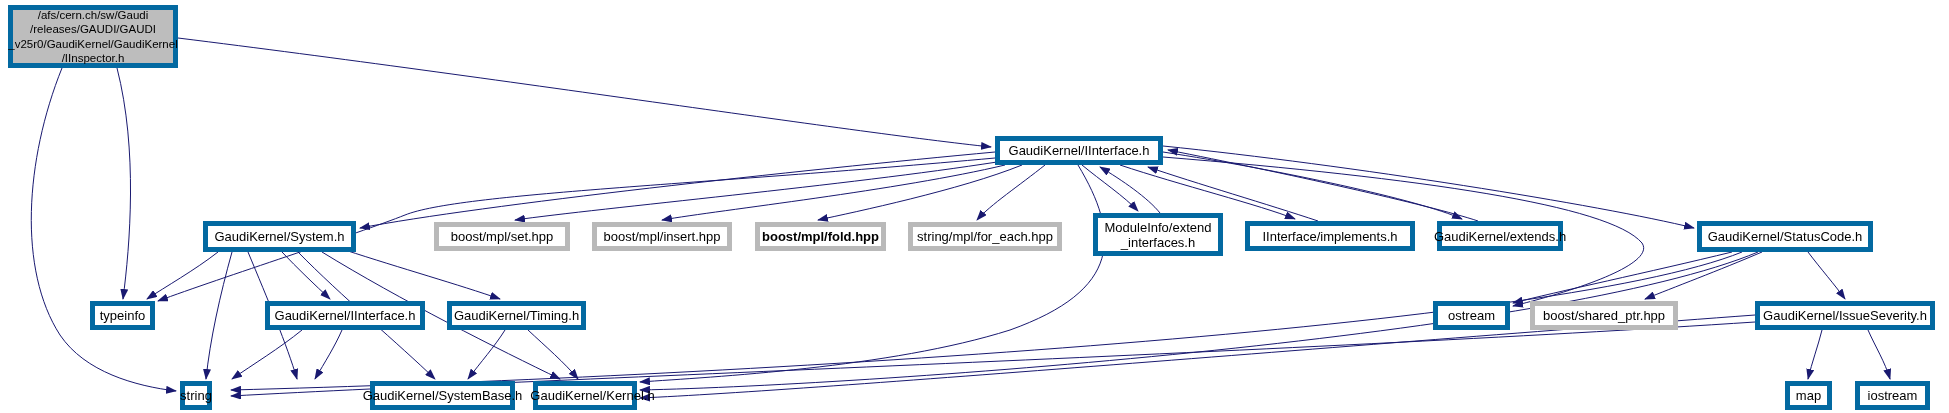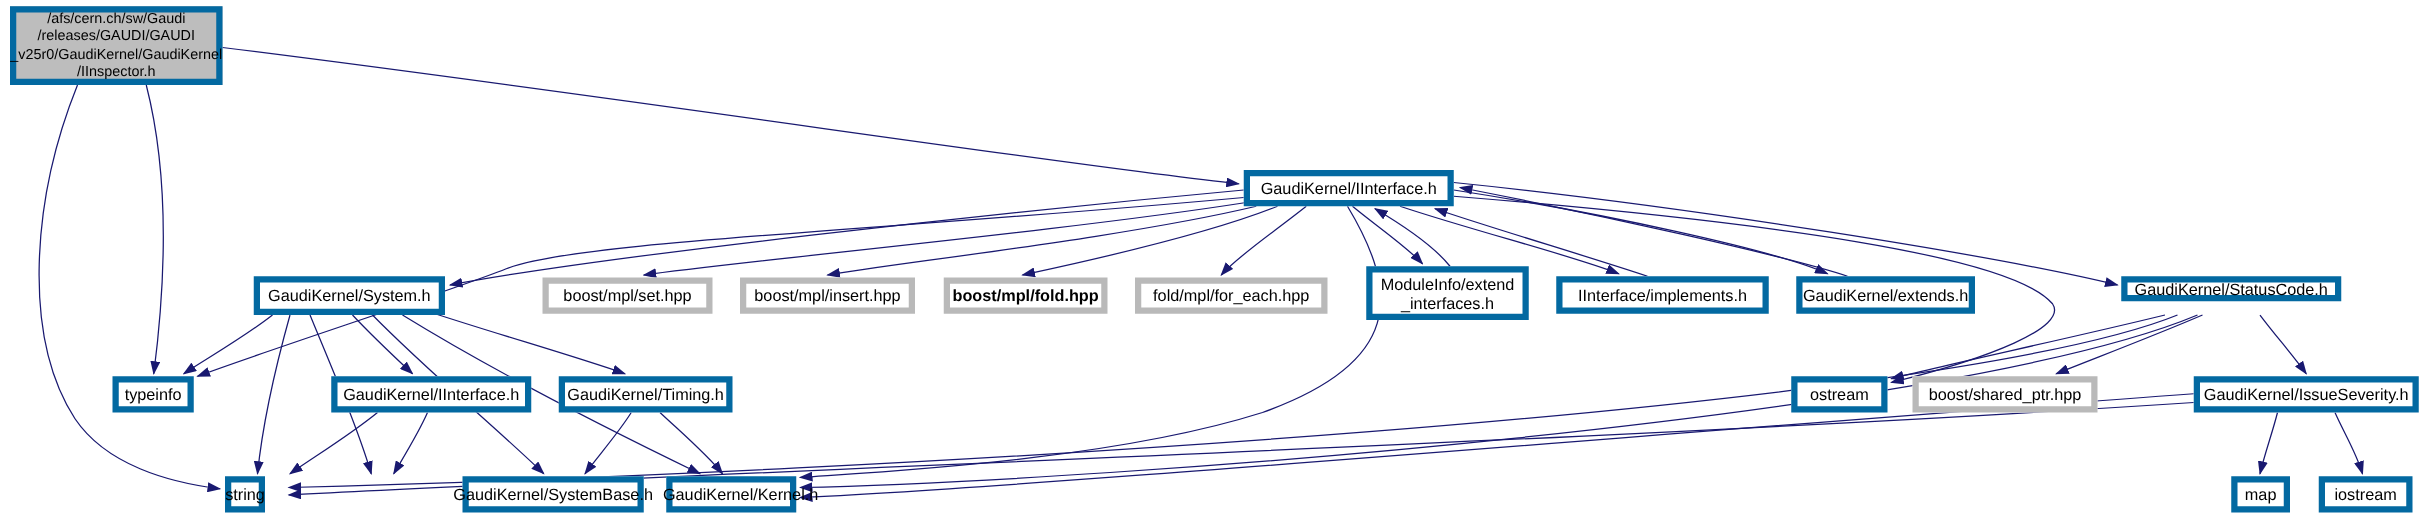--- a/index.html
+++ b/index.html
@@ -84,26 +84,26 @@
   <div id="nodes" data-interactable="false">
       <div class="node root" data-interactable="false" style="left: 8px; top: 5px; width: 170px; height: 63px;">/afs/cern.ch/sw/Gaudi
 /releases/GAUDI/GAUDI
 _v25r0/GaudiKernel/GaudiKernel
 /IInspector.h</div>
       <div class="node" data-interactable="true" style="left: 995px; top: 136px; width: 168px; height: 29px;">GaudiKernel/IInterface.h</div>
       <div class="node" data-interactable="true" style="left: 203px; top: 221px; width: 153px; height: 31px;">GaudiKernel/System.h</div>
       <div class="node ext" data-interactable="false" style="left: 434px; top: 222px; width: 136px; height: 29px;">boost/mpl/set.hpp</div>
       <div class="node ext" data-interactable="false" style="left: 592px; top: 222px; width: 140px; height: 29px;">boost/mpl/insert.hpp</div>
       <div class="node ext" data-interactable="false" style="left: 755px; top: 222px; width: 131px; height: 29px; font-weight: bold;">boost/mpl/fold.hpp</div>
-      <div class="node ext" data-interactable="false" style="left: 908px; top: 222px; width: 154px; height: 29px;">fold/mpl/for_each.hpp</div>
+      <div class="node ext" data-interactable="false" style="left: 908px; top: 222px; width: 154px; height: 29px;">string/mpl/for_each.hpp</div>
       <div class="node" data-interactable="true" style="left: 1093px; top: 213px; width: 130px; height: 43px;">ModuleInfo/extend
 _interfaces.h</div>
       <div class="node" data-interactable="true" style="left: 1245px; top: 221px; width: 170px; height: 30px;">IInterface/implements.h</div>
-      <div class="node" data-interactable="true" style="left: 1437px; top: 221px; width: 143px; height: 30px;">GaudiKernel/extends.h</div>
-      <div class="node" data-interactable="true" style="left: 1697px; top: 221px; width: 176px; height: 20px;">GaudiKernel/StatusCode.h</div>
+      <div class="node" data-interactable="true" style="left: 1437px; top: 221px; width: 126px; height: 30px;">GaudiKernel/extends.h</div>
+      <div class="node" data-interactable="true" style="left: 1697px; top: 221px; width: 176px; height: 31px;">GaudiKernel/StatusCode.h</div>
       <div class="node" data-interactable="true" style="left: 90px; top: 301px; width: 65px; height: 29px;">typeinfo</div>
       <div class="node" data-interactable="true" style="left: 265px; top: 301px; width: 160px; height: 29px;">GaudiKernel/IInterface.h</div>
       <div class="node" data-interactable="true" style="left: 447px; top: 301px; width: 139px; height: 29px;">GaudiKernel/Timing.h</div>
       <div class="node" data-interactable="true" style="left: 1433px; top: 301px; width: 77px; height: 29px;">ostream</div>
       <div class="node ext" data-interactable="false" style="left: 1530px; top: 301px; width: 148px; height: 29px;">boost/shared_ptr.hpp</div>
       <div class="node" data-interactable="true" style="left: 1755px; top: 301px; width: 180px; height: 29px;">GaudiKernel/IssueSeverity.h</div>
       <div class="node" data-interactable="true" style="left: 180px; top: 381px; width: 32px; height: 29px;">string</div>
       <div class="node" data-interactable="true" style="left: 278px; top: 402px; width: 43px; height: 29px; margin-top: 20px;">vector</div>
       <div class="node" data-interactable="true" style="left: 370px; top: 381px; width: 145px; height: 29px;">GaudiKernel/SystemBase.h</div>
       <div class="node" data-interactable="true" style="left: 533px; top: 381px; width: 104px; height: 29px; padding-left: 15px;">GaudiKernel/Kernel.h</div>

